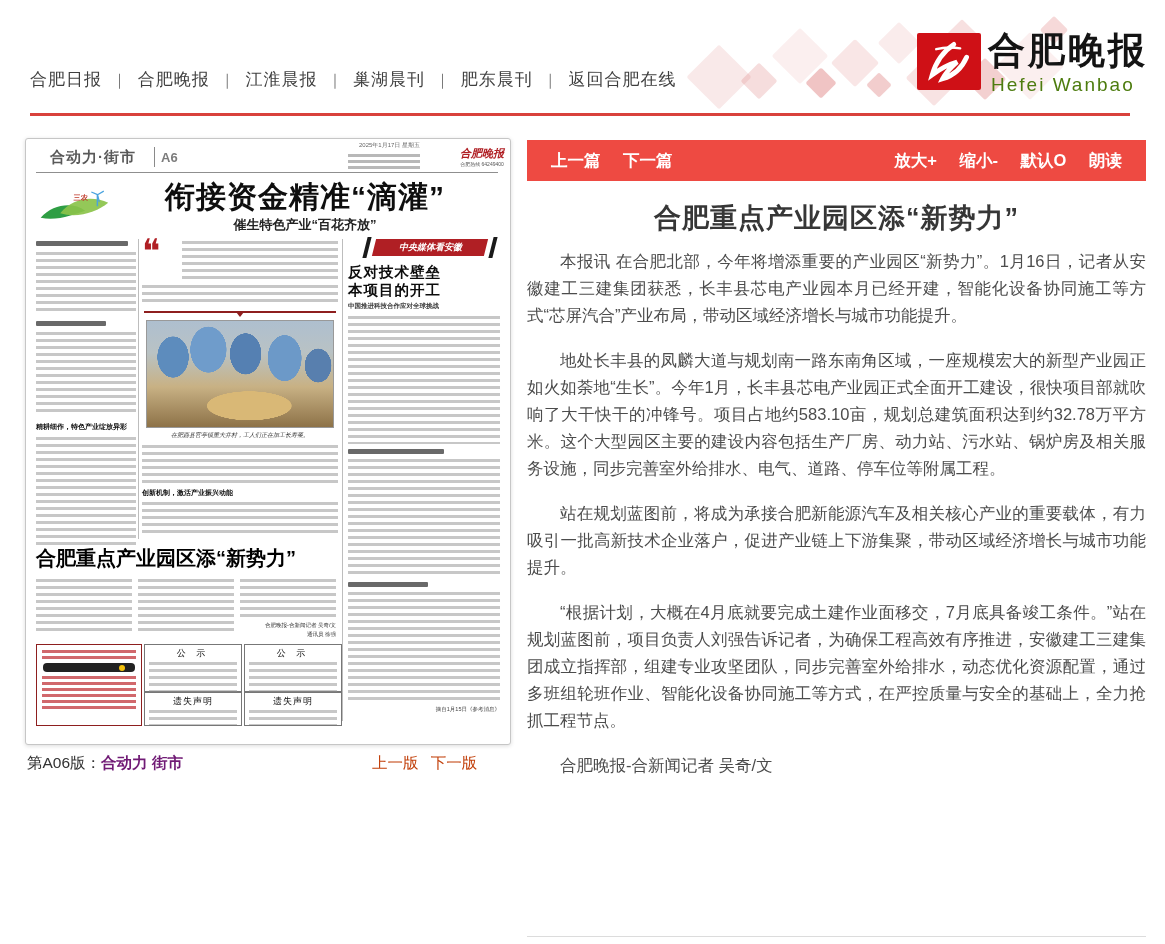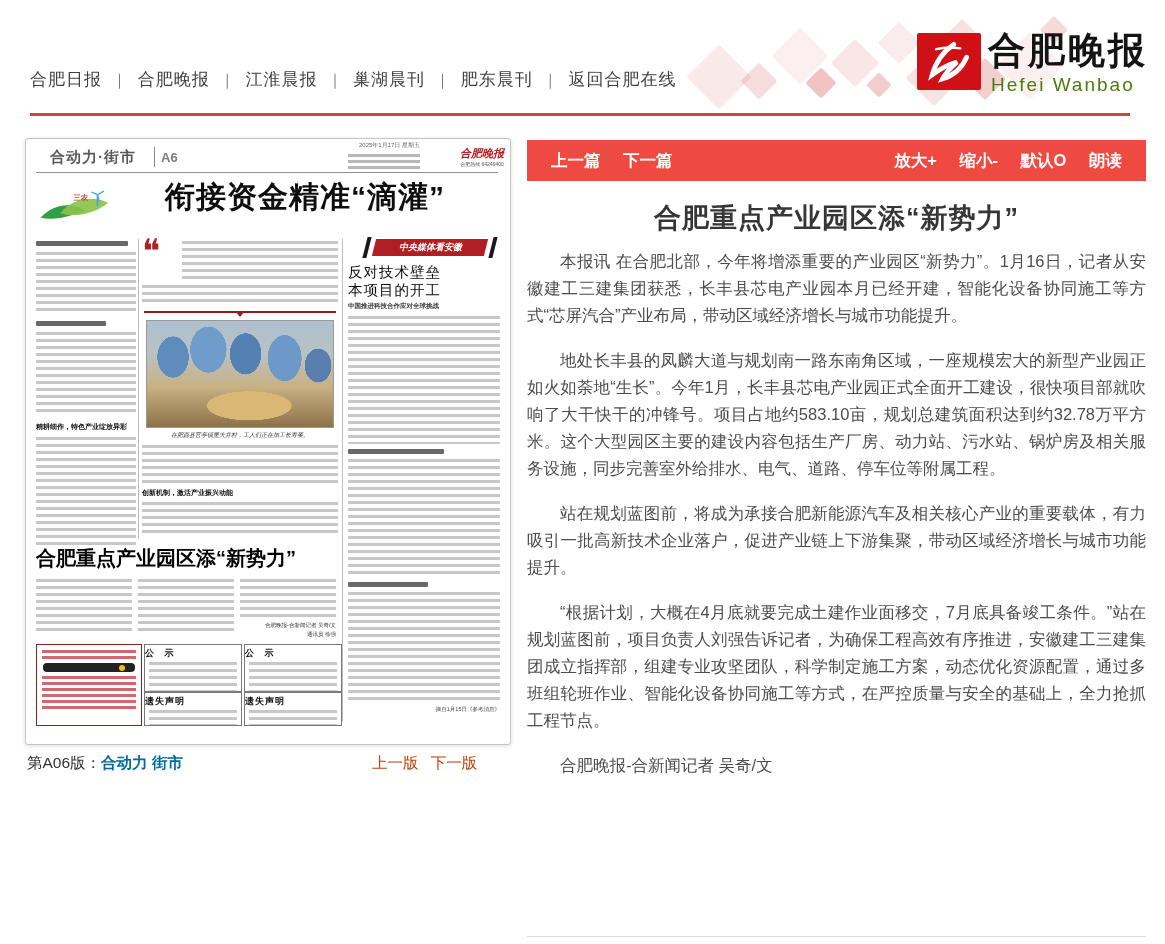--- a/index.html
+++ b/index.html
@@ -56,41 +56,41 @@
       radial-gradient(ellipse 22px 28px at 92% 42%, #587fae 0 60%, transparent 61%),
       radial-gradient(ellipse 70px 24px at 55% 80%, #d9b876 0 60%, transparent 61%),
       linear-gradient(180deg,#aebfcf 0%,#b9c2c4 30%,#c8b184 62%,#8d7248 100%);}
   #photoCap{margin-top:3px;text-align:center;font-size:6px;color:#333;font-style:italic;white-space:nowrap;}
   
   #c3{position:absolute;left:322px;top:100px;width:152px;}
   #banner{position:relative;margin-left:26px;width:112px;height:17px;background:#b01f24;transform:skewX(-14deg);display:flex;align-items:center;justify-content:center;}
   #banner::before,#banner::after{content:"";position:absolute;top:-2px;width:4px;height:21px;background:#1a1a1a;}
   #banner::before{left:-9px;} #banner::after{right:-9px;}
   #bannerTxt{transform:skewX(14deg);color:#fff;font-size:9px;font-weight:bold;font-style:italic;font-family:"Liberation Serif",serif;white-space:nowrap;}
-  #sideH{margin-top:7px;font-size:14.5px;font-weight:400;color:#0c0c0c;line-height:1.25;letter-spacing:1px;}
+  #sideH{margin-top:7px;font-size:14.5px;font-weight:700;color:#0c0c0c;line-height:1.25;letter-spacing:1px;}
   #sideSub{margin-top:3px;font-size:6.5px;font-weight:bold;color:#3c3c3c;white-space:nowrap;}
   #sideSrc{margin-top:4px;font-size:5.5px;color:#444;text-align:right;}
 
   
   #embHead{position:absolute;left:10px;top:406px;width:310px;font-size:20px;font-weight:900;color:#000;white-space:nowrap;}
   .minicol{position:absolute;top:440px;width:96px;height:56px;}
   #embByline{position:absolute;left:214px;top:482px;width:96px;text-align:right;font-size:5.5px;color:#333;line-height:1.6;}
 
   
   .adbox{position:absolute;border:1px solid #777;background:#fff;}
-  .adtitle{text-align:left;font-weight:bold;color:#111;font-size:9px;letter-spacing:4px;margin-top:2px;}
+  .adtitle{text-align:center;font-weight:normal;color:#111;font-size:9px;letter-spacing:4px;margin-top:2px;}
   .adlines{margin:2px 4px;}
   #adRed{position:absolute;left:10px;top:505px;width:104px;height:80px;border:1px solid #8e1f1f;}
   #adRed .rl{height:3px;background:#c2363b;opacity:.75;margin:3px 5px;}
   #adRed .blk{height:9px;background:#222;border-radius:4px;margin:4px 6px;position:relative;}
   #adRed .blk::after{content:"";position:absolute;right:10px;top:2px;width:6px;height:6px;border-radius:50%;background:#f4c20d;}
 
   
   #paperFoot{position:absolute;left:27px;top:753px;width:482px;font-size:15.5px;color:#333;}
-  #paperFoot b{color:#0369a1;}
+  #paperFoot b{color:#701a75;}
   #pagerLinks{position:absolute;left:372px;top:753px;font-size:15.5px;color:#c2410c;}
   #pagerLinks span{cursor:pointer;}
 
   
   #toolbar{position:absolute;left:527px;top:140px;width:619px;height:41px;background:#ee4a42;color:#fff;display:flex;align-items:center;justify-content:space-between;padding:0 24px;box-sizing:border-box;font-size:16.5px;font-weight:bold;}
   #toolbar .tbgrp span{margin-right:18px;cursor:pointer;}
   #toolbar .tbgrp span:last-child{margin-right:0;margin-top:10px;}
   #artTitle{position:absolute;left:527px;top:200px;width:619px;text-align:center;font-size:27px;font-weight:bold;color:#363636;letter-spacing:1px;}
   #artBody{position:absolute;left:527px;top:248px;width:619px;font-size:16.5px;color:#4c4c4c;}
   #artBody p{margin:0 0 18px 0;line-height:27px;text-indent:2em;text-align:justify;}
@@ -151,20 +151,21 @@
     <div id="colLogo">
       <svg width="80" height="46" viewBox="0 0 90 50">
         <path d="M3 36 C 17 20, 40 18, 53 28 C 41 32, 22 40, 3 36 Z" fill="#2f9e44"></path>
         <path d="M25 31 C 39 13, 62 11, 79 19 C 67 29, 45 37, 25 31 Z" fill="#8bc34a" opacity="0.92"></path>
         <rect x="66" y="10" width="1.6" height="13" fill="#4aa3df"></rect>
         <path d="M67 10 l7 -4 M67 10 l-7 -3 M67 10 l2 8" stroke="#4aa3df" stroke-width="1.4" fill="none"></path>
         <text x="40" y="16" font-size="8" fill="#c0392b" font-weight="bold">三农</text>
       </svg>
     </div>
     <div id="leadHead">衔接资金精准“滴灌”</div>
+    <div id="leadSub">催生特色产业“百花齐放”</div>
 
     <div class="vrule" style="left:112px;top:100px;height:300px;"></div>
     <div class="vrule" style="left:316px;top:100px;height:482px;"></div>
 
     <div id="c1">
       <div class="tlb" style="width:92px;margin:2px 0 6px 0;"></div>
       <div class="tl" style="height:63px;"></div>
       <div class="tlb" style="width:70px;margin:6px 0;"></div>
       <div class="tl" style="height:84px;"></div>
       <div class="subhd" style="margin:6px 0 5px 0;">精耕细作，特色产业绽放异彩</div>
@@ -263,20 +264,20 @@
     </div>
   </div>
 
   <h1 id="artTitle" style="margin:0;">合肥重点产业园区添“新势力”</h1>
 
   <div id="artBody">
     <div>
         <p class="para">本报讯 在合肥北部，今年将增添重要的产业园区“新势力”。1月16日，记者从安徽建工三建集团获悉，长丰县芯电产业园本月已经开建，智能化设备协同施工等方式“芯屏汽合”产业布局，带动区域经济增长与城市功能提升。</p>
         <p class="para">地处长丰县的凤麟大道与规划南一路东南角区域，一座规模宏大的新型产业园正如火如荼地“生长”。今年1月，长丰县芯电产业园正式全面开工建设，很快项目部就吹响了大干快干的冲锋号。项目占地约583.10亩，规划总建筑面积达到约32.78万平方米。这个大型园区主要的建设内容包括生产厂房、动力站、污水站、锅炉房及相关服务设施，同步完善室外给排水、电气、道路、停车位等附属工程。</p>
         <p class="para">站在规划蓝图前，将成为承接合肥新能源汽车及相关核心产业的重要载体，有力吸引一批高新技术企业落户，促进产业链上下游集聚，带动区域经济增长与城市功能提升。</p>
-        <p class="para">“根据计划，大概在4月底就要完成土建作业面移交，7月底具备竣工条件。”站在规划蓝图前，项目负责人刘强告诉记者，为确保工程高效有序推进，安徽建工三建集团成立指挥部，组建专业攻坚团队，科学制定施工方案，动态优化资源配置，通过多班组轮班作业、智能化设备协同施工等方式，在严控质量与安全的基础上，全力抢抓工程节点。</p>
+        <p class="para">“根据计划，大概在4月底就要完成土建作业面移交，7月底具备竣工条件。”站在规划蓝图前，项目负责人刘强告诉记者，为确保工程高效有序推进，安徽建工三建集团成立指挥部，组建专业攻坚团队，同步完善室外给排水，动态优化资源配置，通过多班组轮班作业、智能化设备协同施工等方式，在严控质量与安全的基础上，全力抢抓工程节点。</p>
       </div>
     <p class="byline" id="by1">合肥晚报-合新闻记者 吴奇/文</p>
 
   </div>
 
   <div id="readerRule"></div>
 </div>
 
 </body></html>

